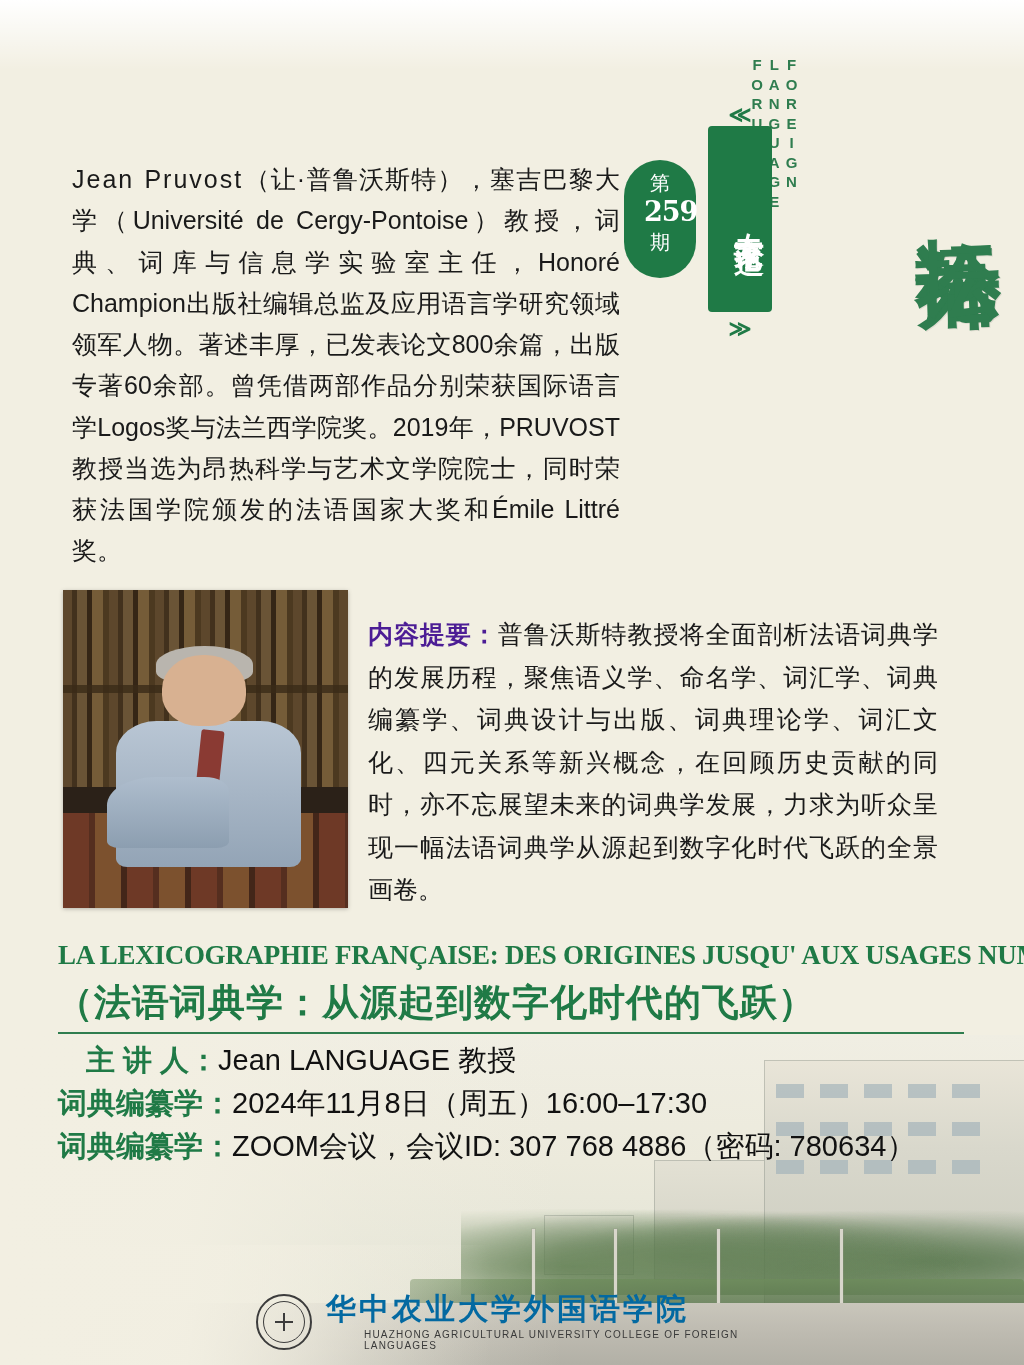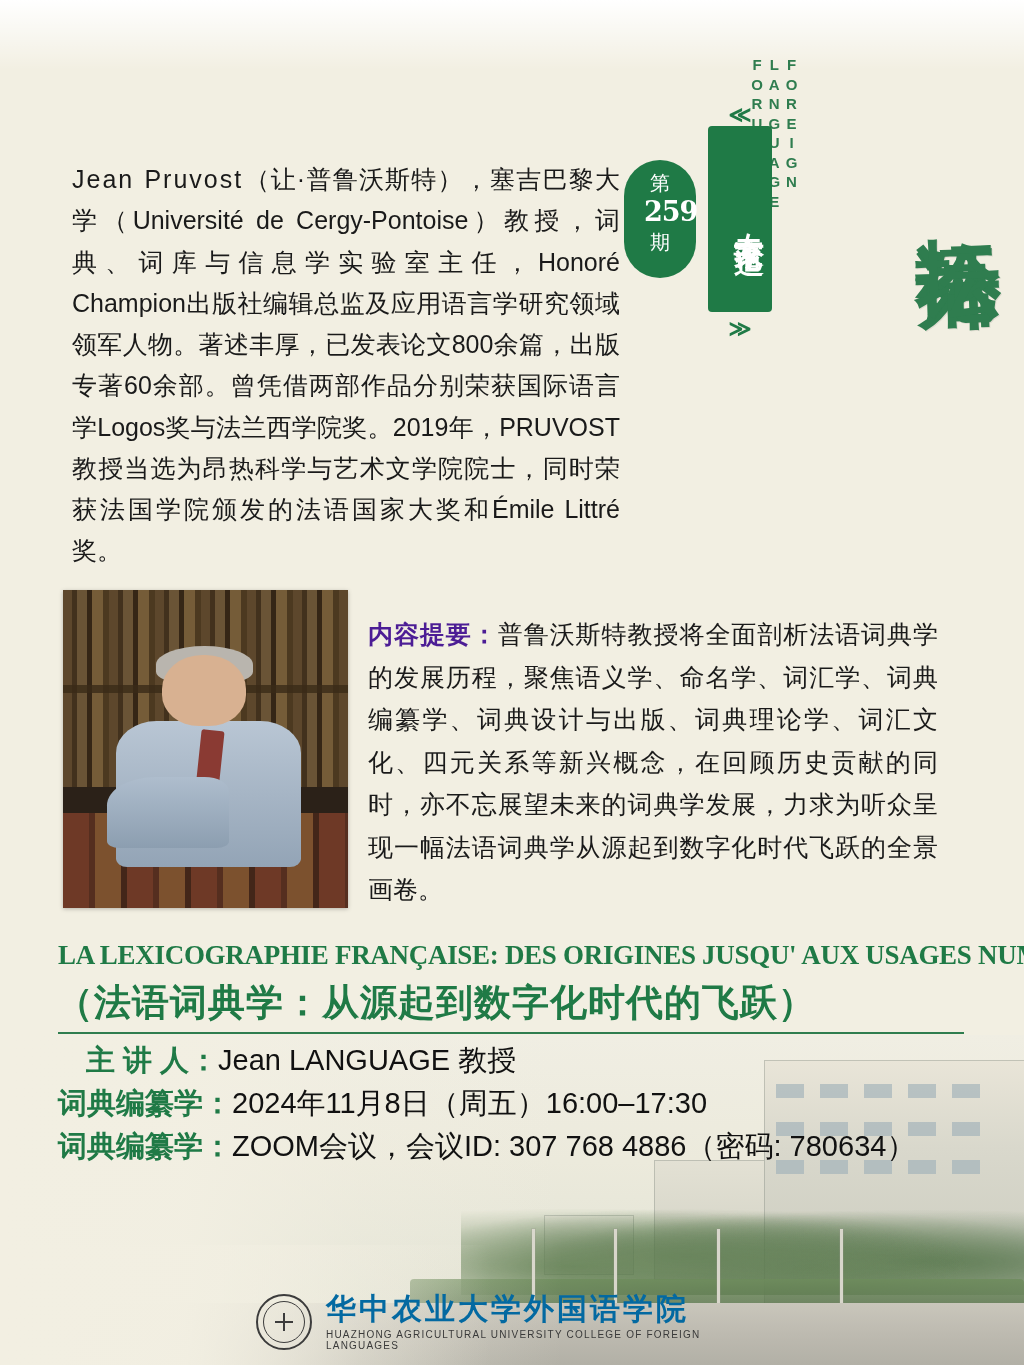--- a/index.html
+++ b/index.html
@@ -356,20 +356,21 @@
     font-size: 30px;
     font-weight: bold;
     letter-spacing: 3px;
     color: #0369a1;
   }
   .uni-en {
     font-size: 10px;
     letter-spacing: 1.2px;
     color: #3a3a3a;
     margin-top: 4px;
+    margin-left: 38px;
   }
 </style>
 </head>
 <body>
 
 <div class="poster">
 
   <div class="bg-top-fade"></div>
 
   <div class="bg-photo">

